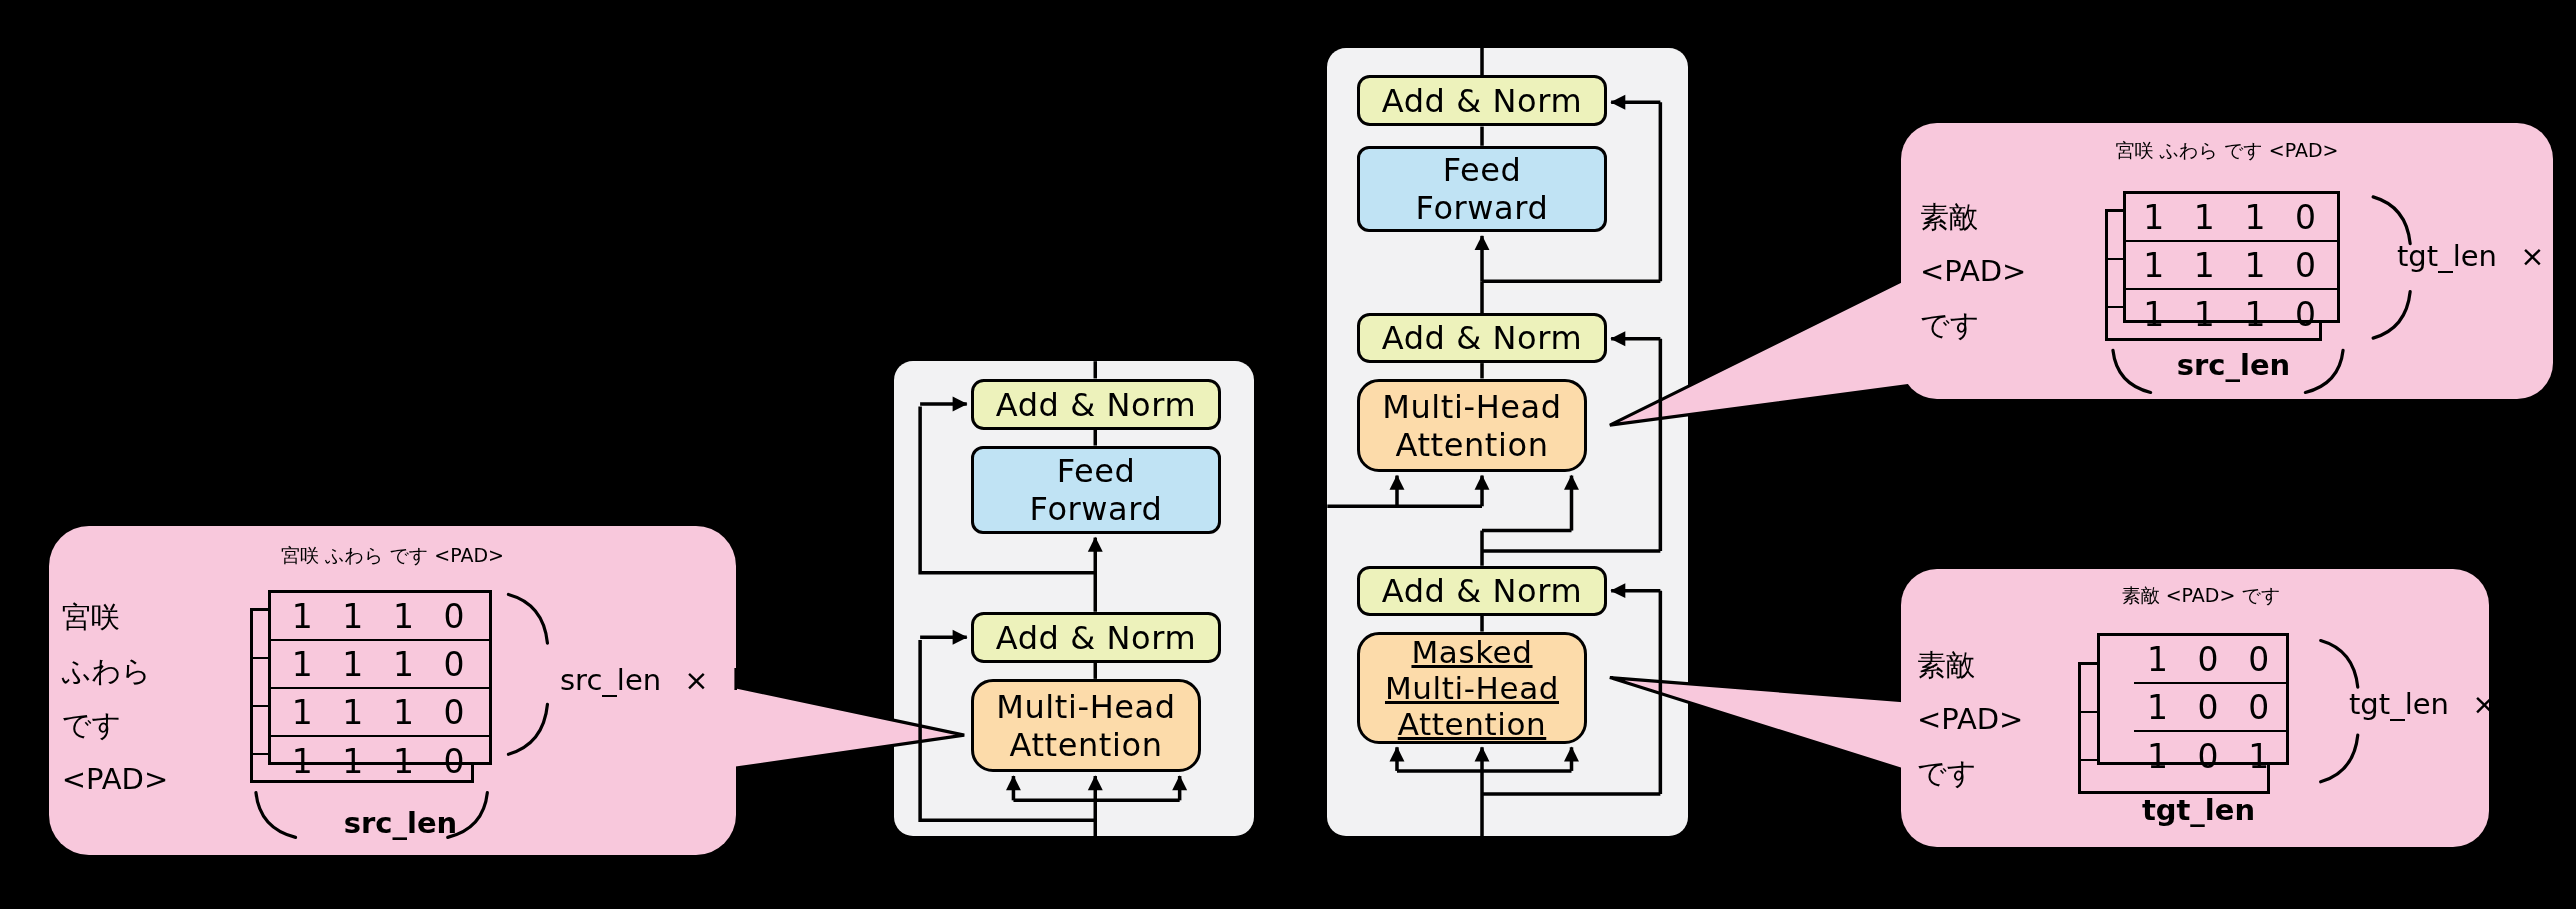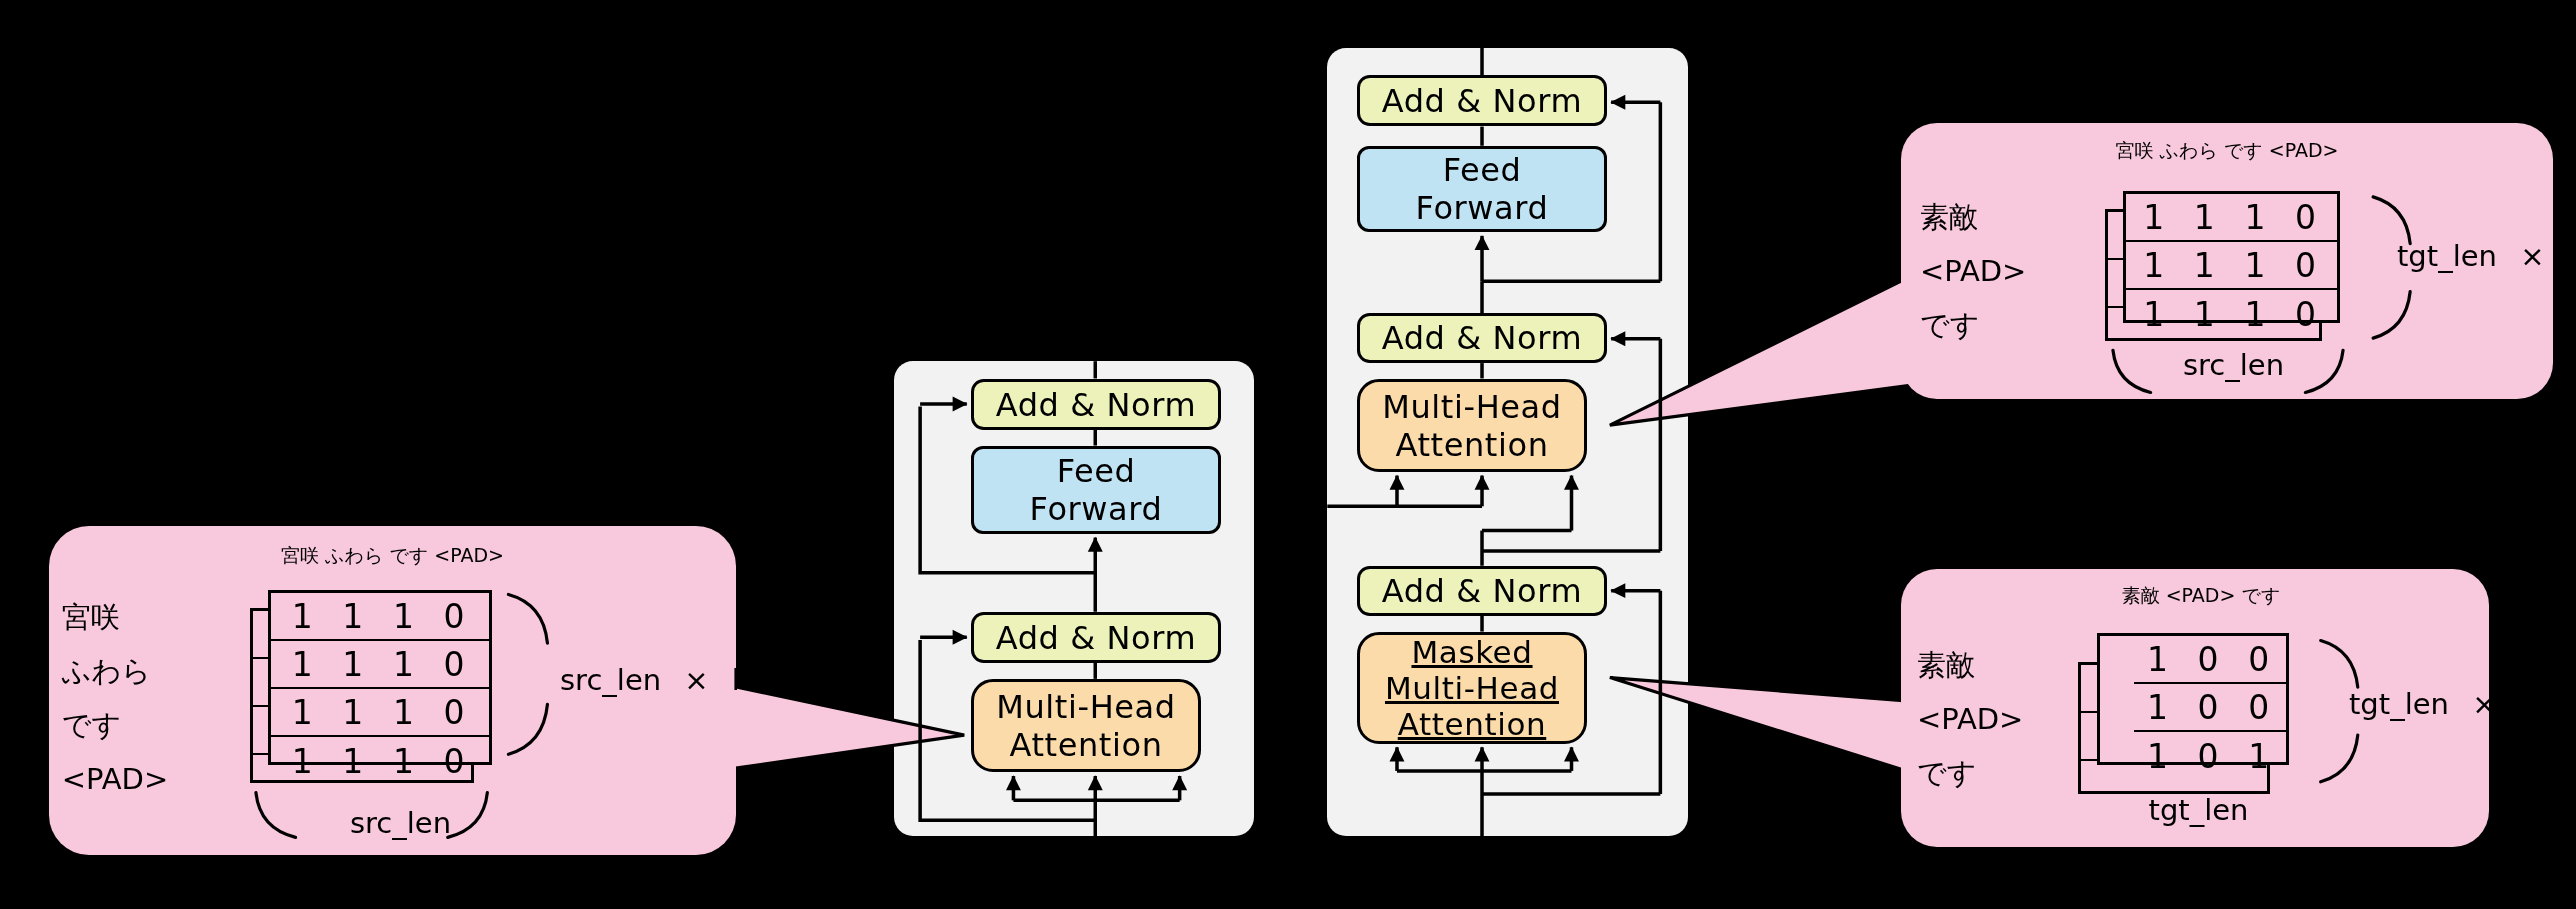--- a/index.html
+++ b/index.html
@@ -51,21 +51,21 @@
   .rowlabels{position:absolute;text-align:left;font-size:29px;line-height:54px;white-space:nowrap;}
 
   .sheet{position:absolute;border:3.2px solid var(--line);background:var(--bubble_pink);}
   .sheet .mrow{height:48px;border-bottom:2.6px solid var(--line);display:flex;align-items:center;justify-content:center;
     font-size:33px;letter-spacing:3.8px;word-spacing:11.5px;white-space:nowrap;}
   .sheet .mrow:last-child{border-bottom:none;}
   .sheet-back{z-index:0;}
   .sheet-front{z-index:1;}
 
   .dimlabel{position:absolute;font-size:29px;white-space:nowrap;word-spacing:14px;}
-  .bottomlabel{position:absolute;font-size:29px;white-space:nowrap;text-align:center;}
+  .bottomlabel{position:absolute;font-size:29px;white-space:nowrap;text-align:center;font-weight:bold;}
 </style>
 </head>
 <body>
 
 <div class="stage">
 
   <div class="panel panel-encoder"></div>
   <div class="panel panel-decoder"></div>
 
   <svg class="wires" width="2576" height="909" viewBox="0 0 4029 1422">

